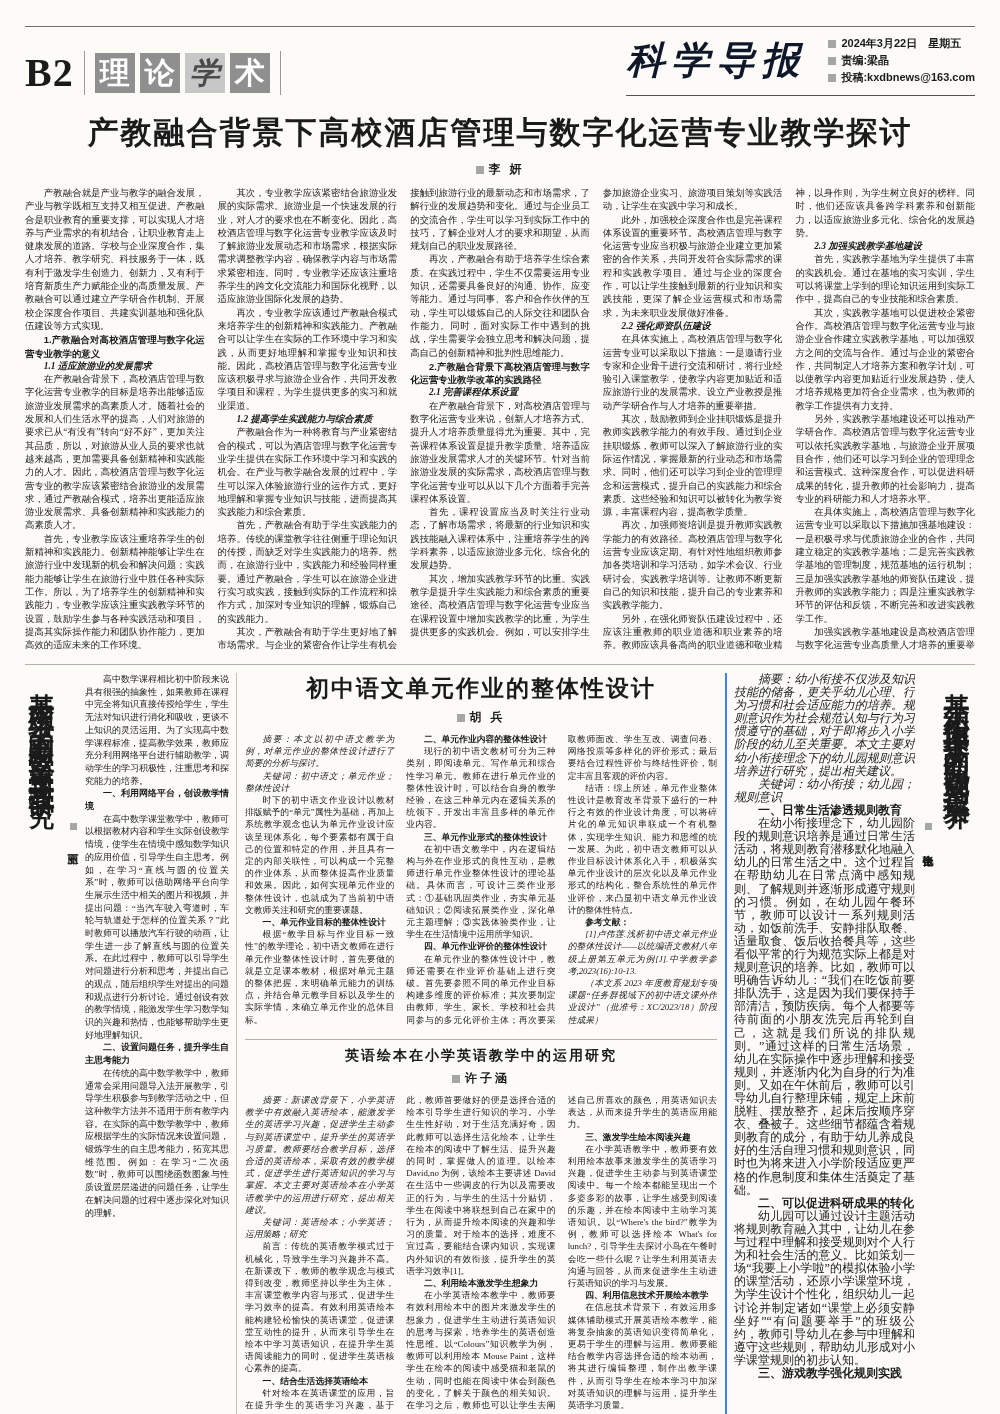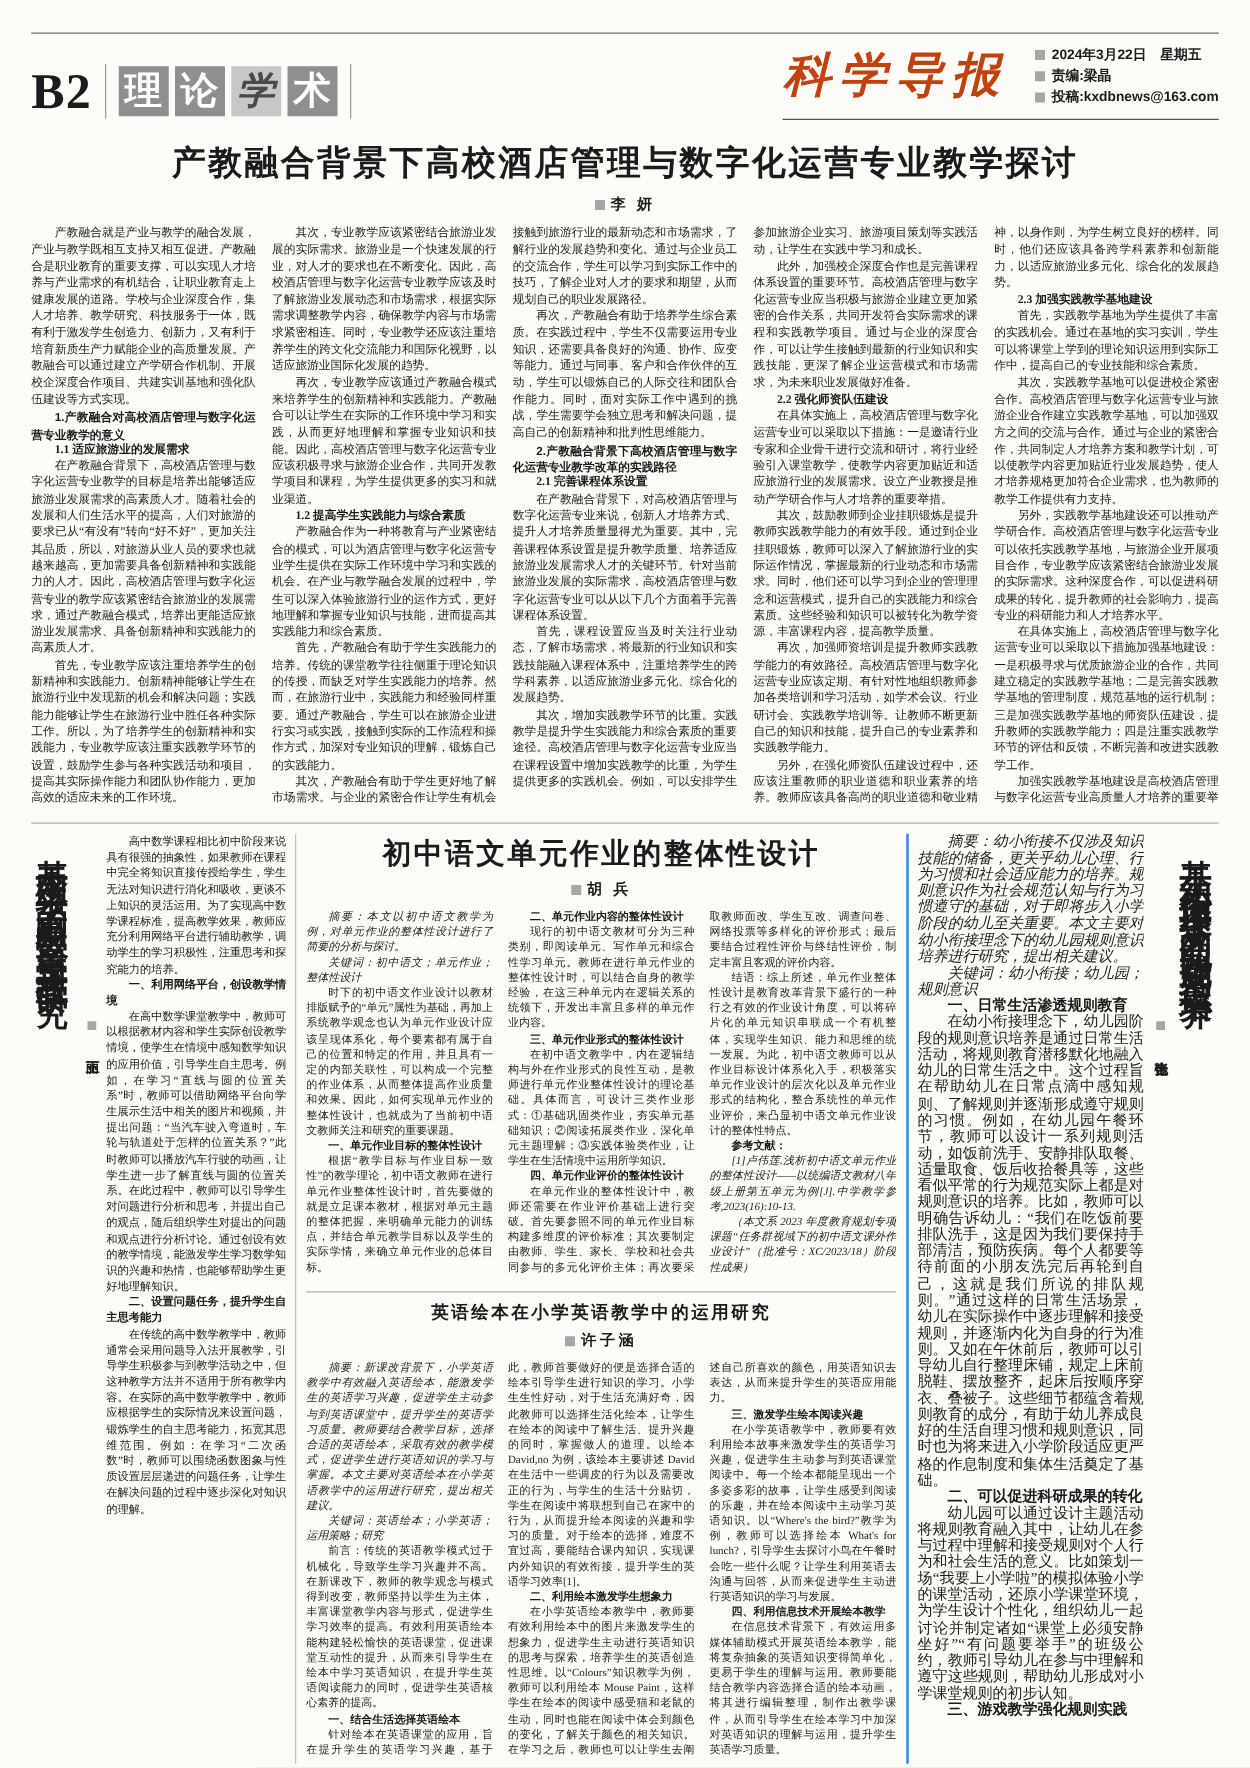--- a/index.html
+++ b/index.html
@@ -17,39 +17,39 @@
   .vline { width:1px; height:44px; background:#9a9a9a; }
   .section-boxes { display:flex; gap:5px; }
   .sec-box {
     display:inline-block; width:40px; height:40px; background:#8f8f8f; color:#fff;
     font-family:"Liberation Sans","DejaVu Sans",sans-serif; font-weight:700;
     font-size:30px; line-height:40px; text-align:center;
   }
   .section-boxes .sec-box:nth-child(3) { background:#c7c7c7; color:#4a4a4a; font-style:italic; }
   .header-right { display:flex; align-items:center; gap:22px; border-bottom:1.5px solid #555; padding-bottom:8px; }
   .masthead {
-    font-size:38px; color:#c2410c; font-weight:700; font-style:italic;
+    font-size:38px; color:#0f172a; font-weight:700; font-style:italic;
     font-family:"DejaVu Serif","Liberation Serif",serif; letter-spacing:7px;
   }
   .pub-info { font-size:11px; font-weight:700; font-family:"Liberation Sans",sans-serif;text-align:right; }
   .pub-line { display:flex; align-items:center; margin:2px 0; white-space:nowrap; }
   .sq { display:inline-block; width:8px; height:8px; background:#a6a6a6; margin-right:5px; flex:none; }
   
   .main-title {
-    margin-top:16px; text-align:center; font-size:27px; font-weight:700; letter-spacing:2px;
+    margin-top:16px; text-align:center; font-size:31px; font-weight:700; letter-spacing:2px;
     font-family:"Liberation Sans","DejaVu Sans",sans-serif;
   }
   .byline { display:flex; justify-content:center; align-items:center; font-size:12px; font-weight:700; margin:7px 0 9px; letter-spacing:3px; }
   .main-body {
     column-count:5; column-gap:13px; column-fill:auto; height:468px; overflow:hidden;
     font-size:9.4px; line-height:13.3px; text-align:justify;
   }
   .blk { text-indent:2em; }
   .t-h1, .t-h { font-weight:700; font-family:"Liberation Sans","DejaVu Sans",sans-serif; }
-  .t-h2 { font-weight:700; }
+  .t-h2 { font-weight:700; font-style:italic; }
   .t-abs, .t-kw, .t-ref, .t-note { font-style:italic; }
   .t-refh { font-weight:700; }
   .t-unit { font-weight:700; text-align:right; text-indent:0; }
   .hdiv { border-top:1px solid #b5b0a8; margin:9px 0 8px; }
   
   .lower { display:flex; height:744px; }
   .left-art { width:212px; display:flex; gap:5px; border-right:1px solid #c4c0b8; padding-right:7px; }
   .vtitle {
     writing-mode:vertical-rl; text-orientation:upright; font-weight:700;
     font-family:"Liberation Sans","DejaVu Sans",sans-serif; font-size:26px; letter-spacing:6px; height:100%;
@@ -136,21 +136,21 @@
         <p class="blk t-p">其次，增加实践教学环节的比重。实践教学是提升学生实践能力和综合素质的重要途径。高校酒店管理与数字化运营专业应当在课程设置中增加实践教学的比重，为学生提供更多的实践机会。例如，可以安排学生参加旅游企业实习、旅游项目策划等实践活动，让学生在实践中学习和成长。</p>
         <p class="blk t-p">此外，加强校企深度合作也是完善课程体系设置的重要环节。高校酒店管理与数字化运营专业应当积极与旅游企业建立更加紧密的合作关系，共同开发符合实际需求的课程和实践教学项目。通过与企业的深度合作，可以让学生接触到最新的行业知识和实践技能，更深了解企业运营模式和市场需求，为未来职业发展做好准备。</p>
         <p class="blk t-h2">2.2 强化师资队伍建设</p>
         <p class="blk t-p">在具体实施上，高校酒店管理与数字化运营专业可以采取以下措施：一是邀请行业专家和企业骨干进行交流和研讨，将行业经验引入课堂教学，使教学内容更加贴近和适应旅游行业的发展需求。设立产业教授是推动产学研合作与人才培养的重要举措。</p>
         <p class="blk t-p">其次，鼓励教师到企业挂职锻炼是提升教师实践教学能力的有效手段。通过到企业挂职锻炼，教师可以深入了解旅游行业的实际运作情况，掌握最新的行业动态和市场需求。同时，他们还可以学习到企业的管理理念和运营模式，提升自己的实践能力和综合素质。这些经验和知识可以被转化为教学资源，丰富课程内容，提高教学质量。</p>
         <p class="blk t-p">再次，加强师资培训是提升教师实践教学能力的有效路径。高校酒店管理与数字化运营专业应该定期、有针对性地组织教师参加各类培训和学习活动，如学术会议、行业研讨会、实践教学培训等。让教师不断更新自己的知识和技能，提升自己的专业素养和实践教学能力。</p>
         <p class="blk t-p">另外，在强化师资队伍建设过程中，还应该注重教师的职业道德和职业素养的培养。教师应该具备高尚的职业道德和敬业精神，以身作则，为学生树立良好的榜样。同时，他们还应该具备跨学科素养和创新能力，以适应旅游业多元化、综合化的发展趋势。</p>
         <p class="blk t-h2">2.3 加强实践教学基地建设</p>
         <p class="blk t-p">首先，实践教学基地为学生提供了丰富的实践机会。通过在基地的实习实训，学生可以将课堂上学到的理论知识运用到实际工作中，提高自己的专业技能和综合素质。</p>
         <p class="blk t-p">其次，实践教学基地可以促进校企紧密合作。高校酒店管理与数字化运营专业与旅游企业合作建立实践教学基地，可以加强双方之间的交流与合作。通过与企业的紧密合作，共同制定人才培养方案和教学计划，可以使教学内容更加贴近行业发展趋势，使人才培养规格更加符合企业需求，也为教师的教学工作提供有力支持。</p>
-        <p class="blk t-p">另外，实践教学基地建设还可以推动产学研合作。高校酒店管理与数字化运营专业可以依托实践教学基地，与旅游企业开展项目合作，专业教学应该紧密结合旅游业发展的实际需求。这种深度合作，可以促进科研成果的转化，提升教师的社会影响力，提高专业的科研能力和人才培养水平。</p>
+        <p class="blk t-p">另外，实践教学基地建设还可以推动产学研合作。高校酒店管理与数字化运营专业可以依托实践教学基地，与旅游企业开展项目合作，他们还可以学习到企业的管理理念和运营模式。这种深度合作，可以促进科研成果的转化，提升教师的社会影响力，提高专业的科研能力和人才培养水平。</p>
         <p class="blk t-p">在具体实施上，高校酒店管理与数字化运营专业可以采取以下措施加强基地建设：一是积极寻求与优质旅游企业的合作，共同建立稳定的实践教学基地；二是完善实践教学基地的管理制度，规范基地的运行机制；三是加强实践教学基地的师资队伍建设，提升教师的实践教学能力；四是注重实践教学环节的评估和反馈，不断完善和改进实践教学工作。</p>
         <p class="blk t-p">加强实践教学基地建设是高校酒店管理与数字化运营专业高质量人才培养的重要举措，通过为学生提供丰富的实践机会、促进高校与企业的紧密合作、推动产学研合作等措施，可以培养出更多具备创新精神和实践能力的高素质人才，为旅游业的持续发展作出贡献。</p>
       </div>
   </section>
 
   <div class="hdiv"></div>
 
   <section class="lower">
 
     <aside class="left-art">

